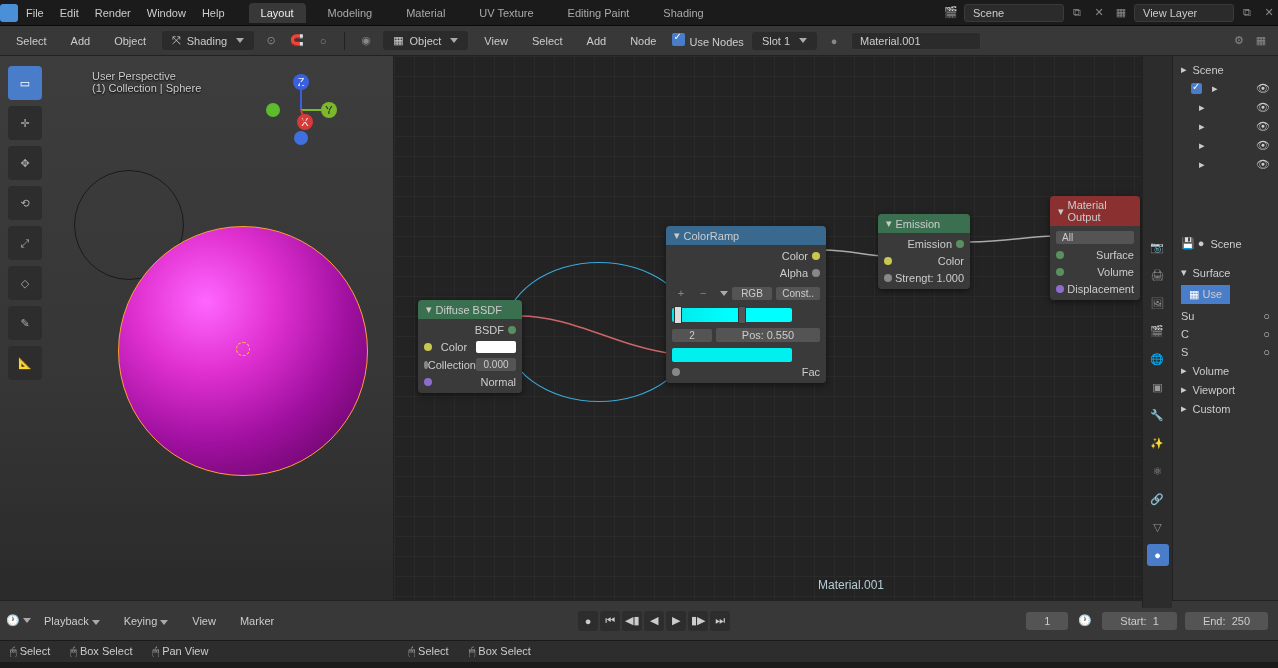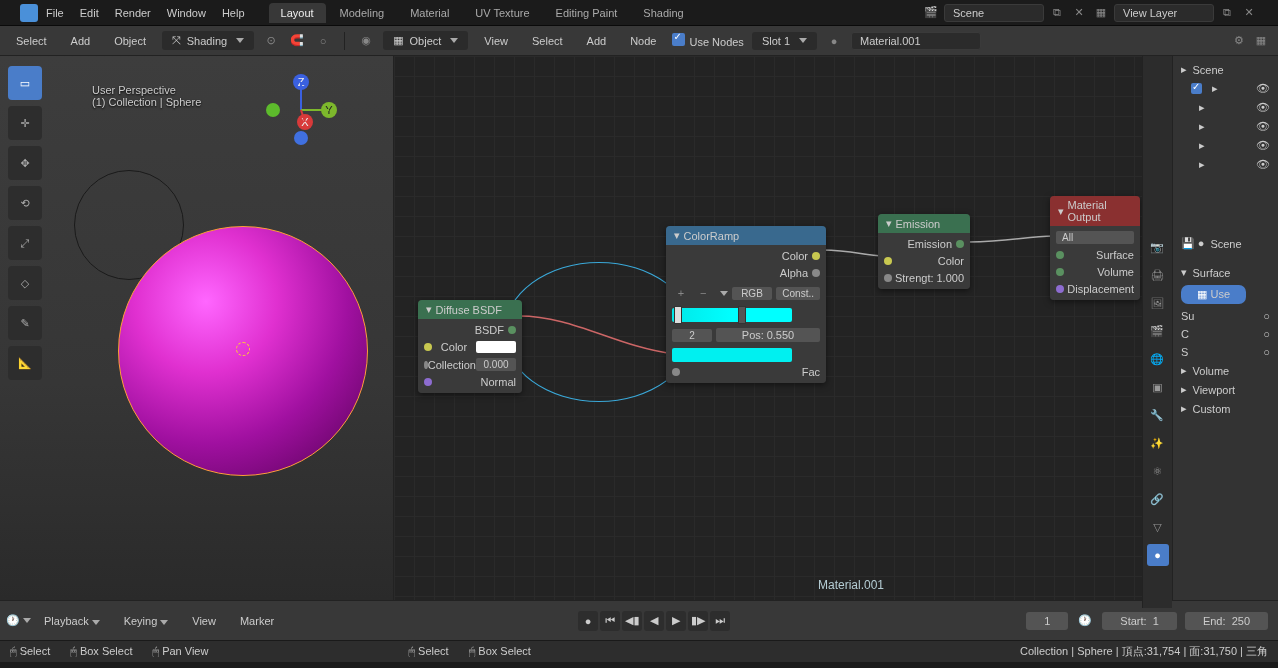--- a/index.html
+++ b/index.html
@@ -1,35 +1,35 @@
 <!DOCTYPE html>
 <html><head>
 <meta charset="utf-8">
 <style>
 *{margin:0;padding:0;box-sizing:border-box;font-family:sans-serif;font-size:11px;color:#ccc;user-select:none}
 body{background:#1b1b1b;width:1278px;height:668px;overflow:hidden;position:relative}
-.topbar{height:26px;background:#1b1b1b;display:flex;align-items:center;padding:0 20px;border-bottom:1px solid #0a0a0a}
+.topbar{height:26px;background:#1b1b1b;display:flex;align-items:center;padding:0 0;border-bottom:1px solid #0a0a0a}
 .logo{width:18px;height:18px;background:#4a90d9;border-radius:3px;margin-right:8px}
 .menu{display:flex;gap:16px}
 .menu span{cursor:pointer}
-.tabs{margin-left:24px;display:flex;gap:2px}
+.tabs{margin-left:24px;display:flex;gap:10px}
 .tab{padding:4px 12px;border-radius:4px 4px 0 0;color:#aaa;cursor:pointer}
 .tab.active{background:#383838;color:#eee}
 .scene-bar{margin-left:auto;display:flex;align-items:center;gap:4px}
 .scene-field,.vl-field{background:#2b2b2b;border:1px solid #3a3a3a;padding:2px 8px;border-radius:3px;min-width:100px}
 .iconbtn{width:18px;height:18px;display:flex;align-items:center;justify-content:center;cursor:pointer;color:#888}
 .toolbar2{height:30px;background:#383838;display:flex;align-items:center;padding:0 8px;gap:8px;border-bottom:1px solid #222}
 .tbtn{padding:3px 8px;border-radius:3px;cursor:pointer}
 .dd{background:#2b2b2b;padding:3px 10px;border-radius:3px;display:flex;align-items:center;gap:6px;cursor:pointer}
 .sep{width:1px;height:18px;background:#222;margin:0 4px}
 .chk{width:13px;height:13px;background:#4a7dc9;border-radius:2px;display:inline-block;margin-right:4px;position:relative}
 .chk::after{content:"✓";position:absolute;left:1px;top:-2px;font-size:10px;color:#fff}
 .main{display:flex;height:544px}
 .vp{width:394px;background:linear-gradient(180deg,#3d3d3d 0%,#363636 60%,#2a2a2a 100%);position:relative;border-right:1px solid #222}
-.vp-label{position:absolute;left:92px;top:28px;color:#ddd;text-shadow:0 1px 2px #000}
+.vp-label{position:absolute;left:92px;top:14px;color:#ddd;text-shadow:0 1px 2px #000}
 .toolbar-left{position:absolute;left:8px;top:10px;display:flex;flex-direction:column;gap:6px}
 .tool{width:34px;height:34px;background:#2d2d2d;border-radius:4px;display:flex;align-items:center;justify-content:center;cursor:pointer;color:#aaa}
 .tool.active{background:#4a7dc9;color:#fff}
 .gizmo{position:absolute;right:52px;top:14px;width:80px;height:80px}
 .sphere3d{position:absolute;left:118px;top:170px;width:250px;height:250px;border-radius:50%;background:radial-gradient(circle at 35% 30%,#ff66ff 0%,#e030d0 30%,#a010a0 60%,#500050 100%);border:1px solid #ff9d3b}
 .origin-cross{position:absolute;left:236px;top:286px;width:14px;height:14px;border:1px dashed #ffcc33;border-radius:50%}
 .camera-outline{position:absolute;left:74px;top:114px;width:110px;height:110px;border:1px solid #1a1a1a;border-radius:50%}
 .node-editor{flex:1;background:#232323;background-image:linear-gradient(#2a2a2a 1px,transparent 1px),linear-gradient(90deg,#2a2a2a 1px,transparent 1px);background-size:20px 20px;position:relative}
 .node{position:absolute;background:#303030;border-radius:4px;box-shadow:0 2px 6px rgba(0,0,0,.5);overflow:hidden}
 .node-hdr{padding:3px 8px;font-size:10px;display:flex;align-items:center;gap:4px}
@@ -56,21 +56,21 @@
 .ticon{width:22px;height:22px;display:flex;align-items:center;justify-content:center;border-radius:3px;cursor:pointer;color:#999}
 .ticon.active{background:#4a7dc9;color:#fff}
 .timeline{height:40px;background:#383838;border-top:1px solid #222;display:flex;align-items:center;padding:0 10px;gap:8px}
 .play-controls{display:flex;gap:2px;margin:0 auto}
 .pbtn{width:20px;height:20px;background:#2d2d2d;border-radius:3px;display:flex;align-items:center;justify-content:center;cursor:pointer}
 .frame-field{background:#545454;padding:3px 18px;border-radius:3px}
 .statusbar{height:22px;background:#2d2d2d;border-top:1px solid #1a1a1a;display:flex;align-items:center;padding:0 10px;gap:20px;font-size:10px;color:#999}
 .statusbar .right{margin-left:auto}
 .tri{display:inline-block;width:0;height:0;border-left:4px solid transparent;border-right:4px solid transparent;border-top:5px solid #aaa;margin-left:3px}
 .annotate{position:absolute;border:1.5px solid #3aa8d8;border-radius:50%;pointer-events:none}
-.use-btn{background:#4a7dc9;padding:3px 16px;border-radius:7px;color:#fff;display:inline-block}
+.use-btn{background:#4a7dc9;padding:3px 8px;border-radius:0;color:#fff;display:inline-block}
 </style>
 </head>
 <body>
 
 <div class="topbar">
   <div class="logo"></div>
   <div class="menu">
     <span>File</span>
     <span>Edit</span>
     <span>Render</span>
@@ -364,14 +364,13 @@
   <div class="frame-field"><span>Start:</span>&nbsp;&nbsp;<span>1</span></div>
   <div class="frame-field"><span>End:</span>&nbsp;&nbsp;<span>250</span></div>
 </div>
 
 <div class="statusbar">
   <span>🖱 <span>Select</span></span>
   <span>🖱 <span>Box Select</span></span>
   <span style="">🖱 <span>Pan View</span></span>
   <span style="margin-left:180px">🖱 <span>Select</span></span>
   <span>🖱 <span>Box Select</span></span>
-  <span class="right">Collection | Sphere | 頂点:31,754 | 面:31,750 | 三角</span>
 </div>
 
 </body></html>

